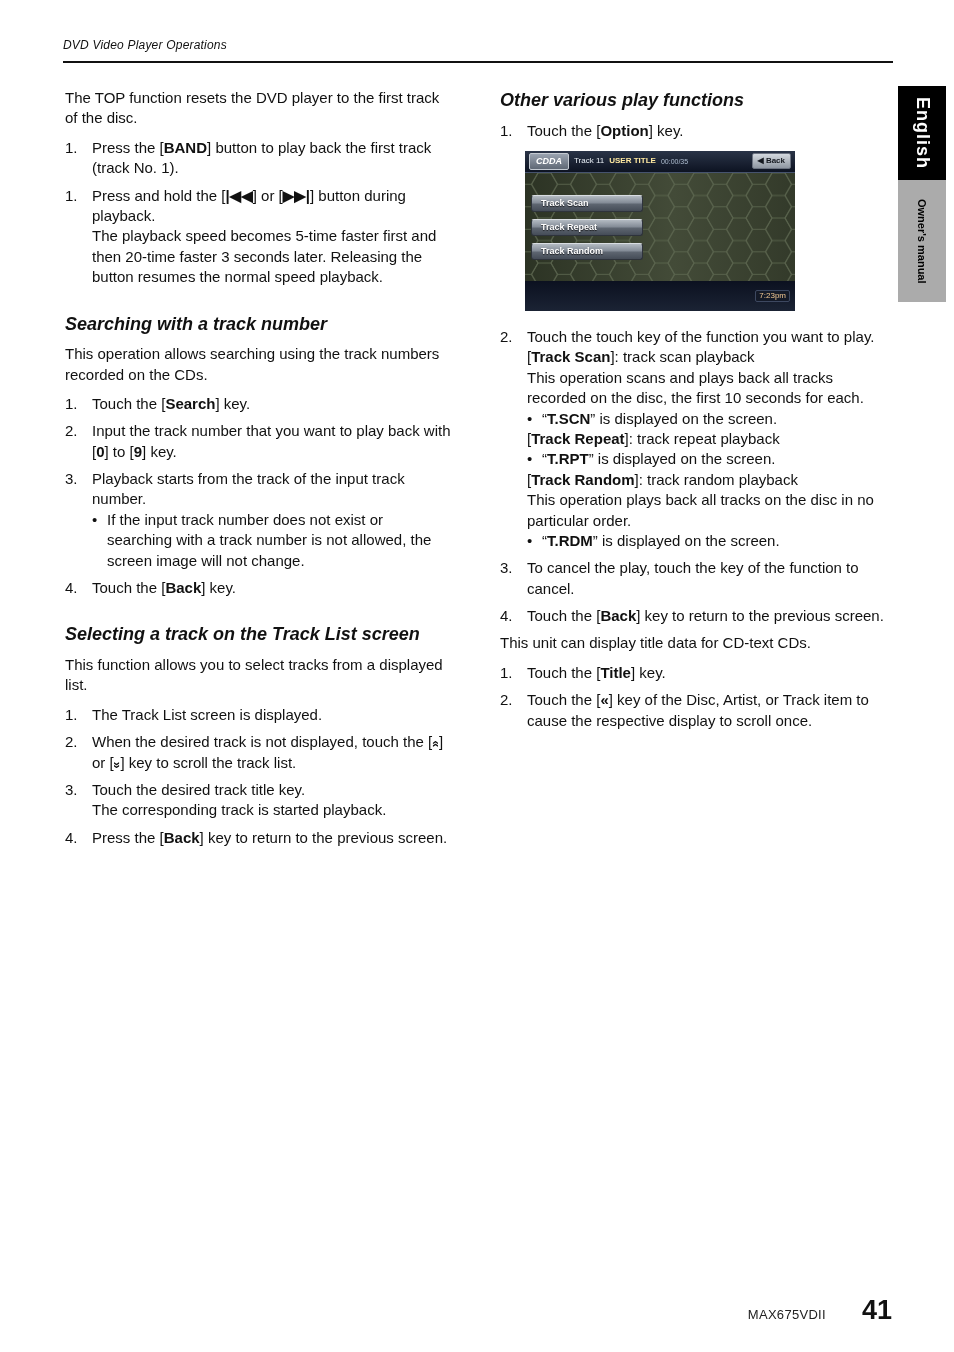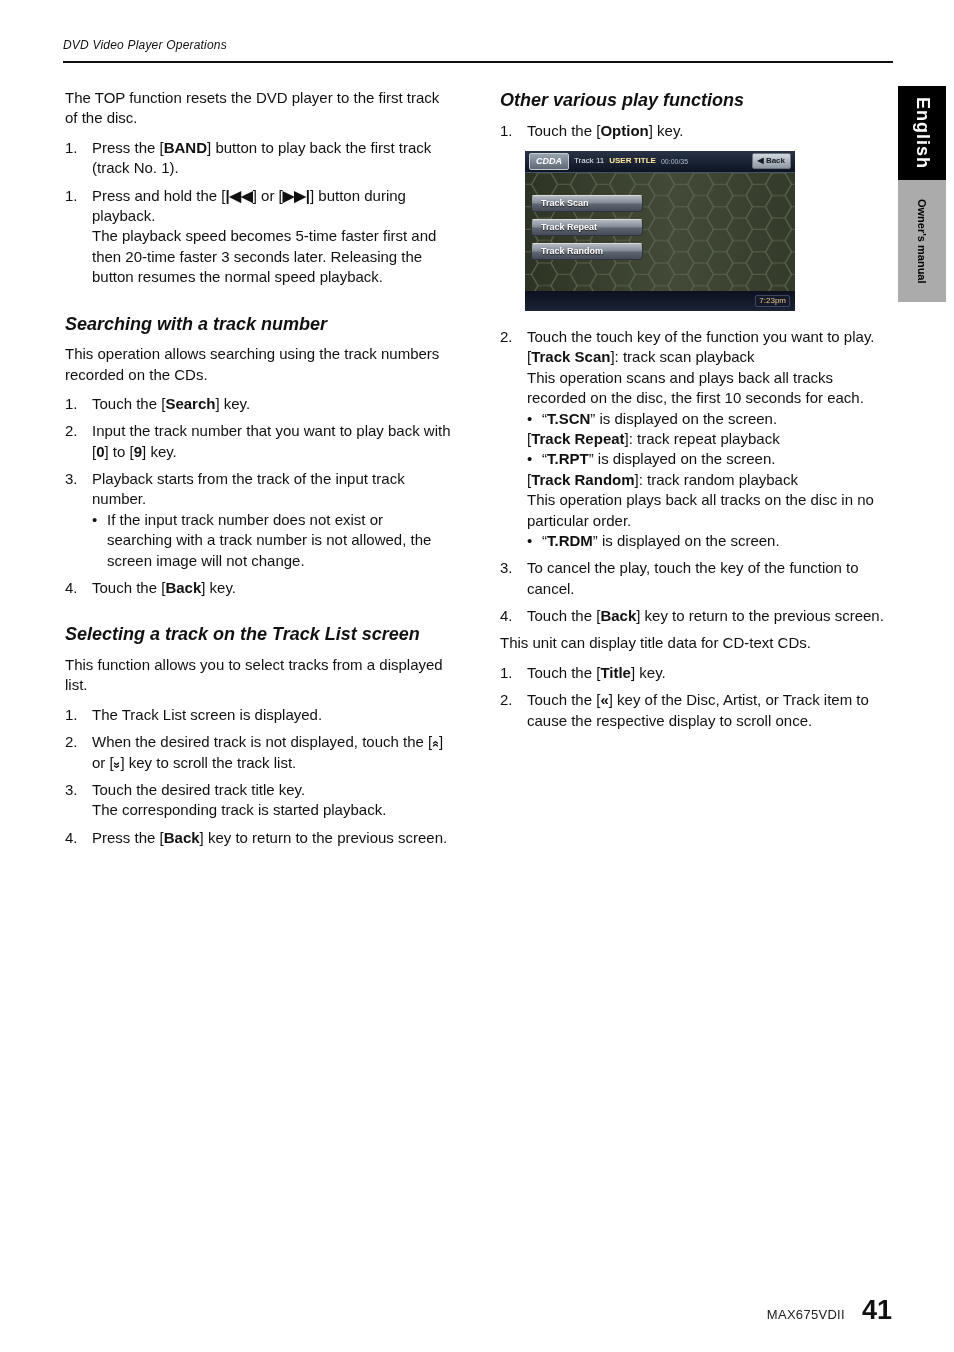--- a/index.html
+++ b/index.html
@@ -139,39 +139,39 @@
     border-radius: 3px;
     color: #fff;
     font-size: 9px; font-weight: bold; line-height: 15px;
     padding-left: 9px;
     text-shadow: 0 1px 1px rgba(0,0,0,.7);
   }
   .scr-key1 { top: 44px; }
   .scr-key2 { top: 68px; }
   .scr-key3 { top: 92px; }
   .scr-bottombar {
-    position: absolute; bottom: 0; left: 0; right: 0; height: 20px;
+    position: absolute; bottom: 0; left: 0; right: 0; height: 30px;
     background: linear-gradient(180deg, #0c1120, #1b2334);
     display: flex; justify-content: flex-end; align-items: center;
     padding: 0 5px;
   }
   .scr-clock {
     color: #f2c892;
     font-size: 8px; line-height: 1;
     padding: 1px 3px;
     border: 1px solid #3d4860;
     background: #141a28;
     border-radius: 2px;
   }
 
   
   .footer {
     position: absolute;
     right: 62px; bottom: 26px;
-    display: flex; align-items: baseline; gap: 17px;
+    display: flex; align-items: baseline; gap: 36px;
   }
   .model { font-size: 13px; color: #222; letter-spacing: 0.3px; }
   .page-num { font-size: 27px; font-weight: bold; }
 </style>
 </head>
 <body>
 
 <div class="page">
 
   <div class="page-header">

